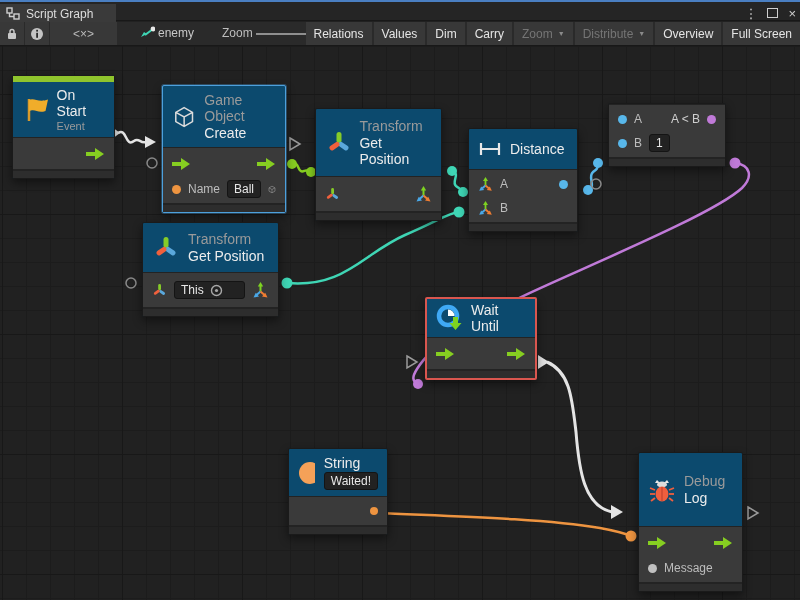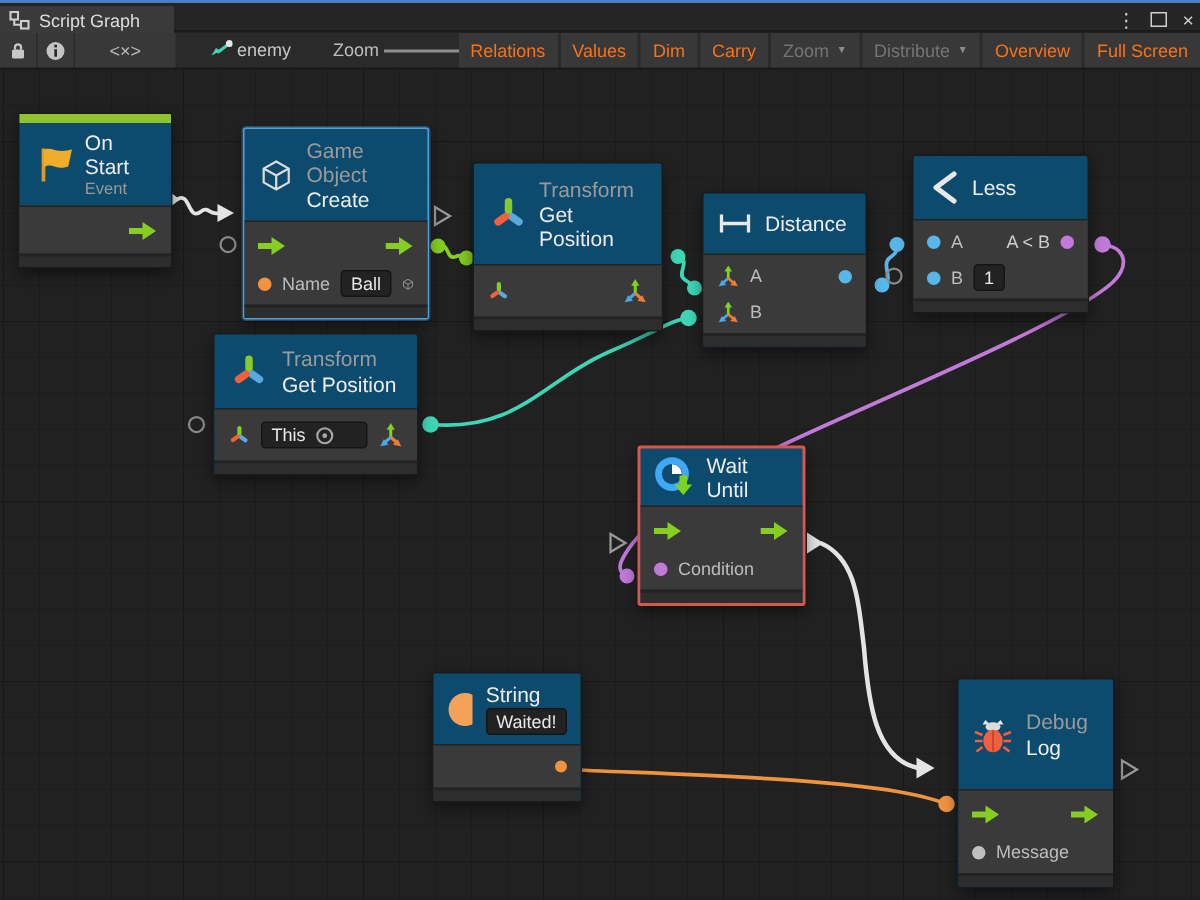--- a/index.html
+++ b/index.html
@@ -15,21 +15,21 @@
   .winctl .glyph { font-size:13px; cursor:default; }
   .maxbox { width:11px; height:10px; border:1.5px solid #cfcfcf; display:inline-block; }
 
   
   .toolbar { position:absolute; top:22px; left:0; width:800px; height:24px; background:#2a2a2a;
     border-bottom:1px solid #181818; z-index:10; font-size:12px; }
   .tcell { position:absolute; top:0; height:23px; background:#383838; display:flex;
     align-items:center; justify-content:center; color:#d6d6d6; }
   .tseq { position:absolute; top:0; height:23px; display:flex; }
   .tbtn { background:#383838; height:23px; display:flex; align-items:center; padding:0 8px;
-    margin-left:2px; color:#f97316; white-space:nowrap; }
+    margin-left:2px; color:#e5e5e5; white-space:nowrap; }
   .tbtn.disabled { color:#757575; }
   .caret { font-size:7px; color:#8a8a8a; margin-left:5px; }
   .zoomlbl { position:absolute; left:222px; top:4px; color:#bdbdbd; }
   .slider { position:absolute; left:256px; top:11px; width:88px; height:2px; background:#8f8f8f; }
   .knob { position:absolute; left:80px; top:-5px; width:12px; height:12px; border-radius:50%; background:#a8a8a8; }
   .zoomval { position:absolute; left:352px; top:5px; color:#bdbdbd; font-size:11px; }
   .gname { position:absolute; left:158px; top:4px; color:#c8c8c8; }
   .gicon { position:absolute; left:140px; top:4px; }
 
   
@@ -312,26 +312,20 @@
         <line x1="7.5" y1="8.5" x2="11" y2="11.5" stroke="#f07d32" stroke-width="1.8"></line>
         <polygon points="13.8,13.8 8.8,13 11.8,9.6" fill="#f07d32"></polygon>
       </svg>
       <span>B</span>
     </div>
   </div>
   <div class="ftr"></div>
 </div>
 
 <div class="node" style="left:608px;top:103px;width:118px">
-  <div class="hdr" style="padding:10px 12px">
-    <svg width="18" height="22">
-      <polyline points="15,2 3,11 15,20" fill="none" stroke="#e8e8e8" stroke-width="3.4" stroke-linecap="round" stroke-linejoin="round"></polyline>
-    </svg>
-    <span class="big">Less</span>
-  </div>
   <div class="ports">
     <div class="prow val">
       <span class="pdot" style="background:#58b7ea"></span>
       <span>A</span>
       <span class="sp"></span>
       <span style="color:#cfcfcf">A &lt; B</span>
       <span class="pdot" style="background:#c07ad8"></span>
     </div>
     <div class="prow val">
       <span class="pdot" style="background:#58b7ea"></span>
@@ -404,24 +398,20 @@
   </div>
   <div class="ports">
     <div class="prow exec">
       <svg width="19" height="12">
           <path d="M0 4 h9 V0 l9 6 -9 6 V8 H0 Z" fill="#86ce21"></path>
         </svg>
       <span class="sp"></span>
       <svg width="19" height="12">
           <path d="M0 4 h9 V0 l9 6 -9 6 V8 H0 Z" fill="#86ce21"></path>
         </svg>
-    </div>
-    <div class="prow val">
-      <span class="pdot" style="background:#c07ad8"></span>
-      <span>Condition</span>
     </div>
   </div>
   <div class="ftr"></div>
 </div>
 
 <div class="node" style="left:288px;top:448px;width:100px">
   <div class="hdr" style="padding:6px 9px">
     <svg width="24" height="24">
       <circle cx="12" cy="12" r="11" fill="#f5a158"></circle>
     </svg>

